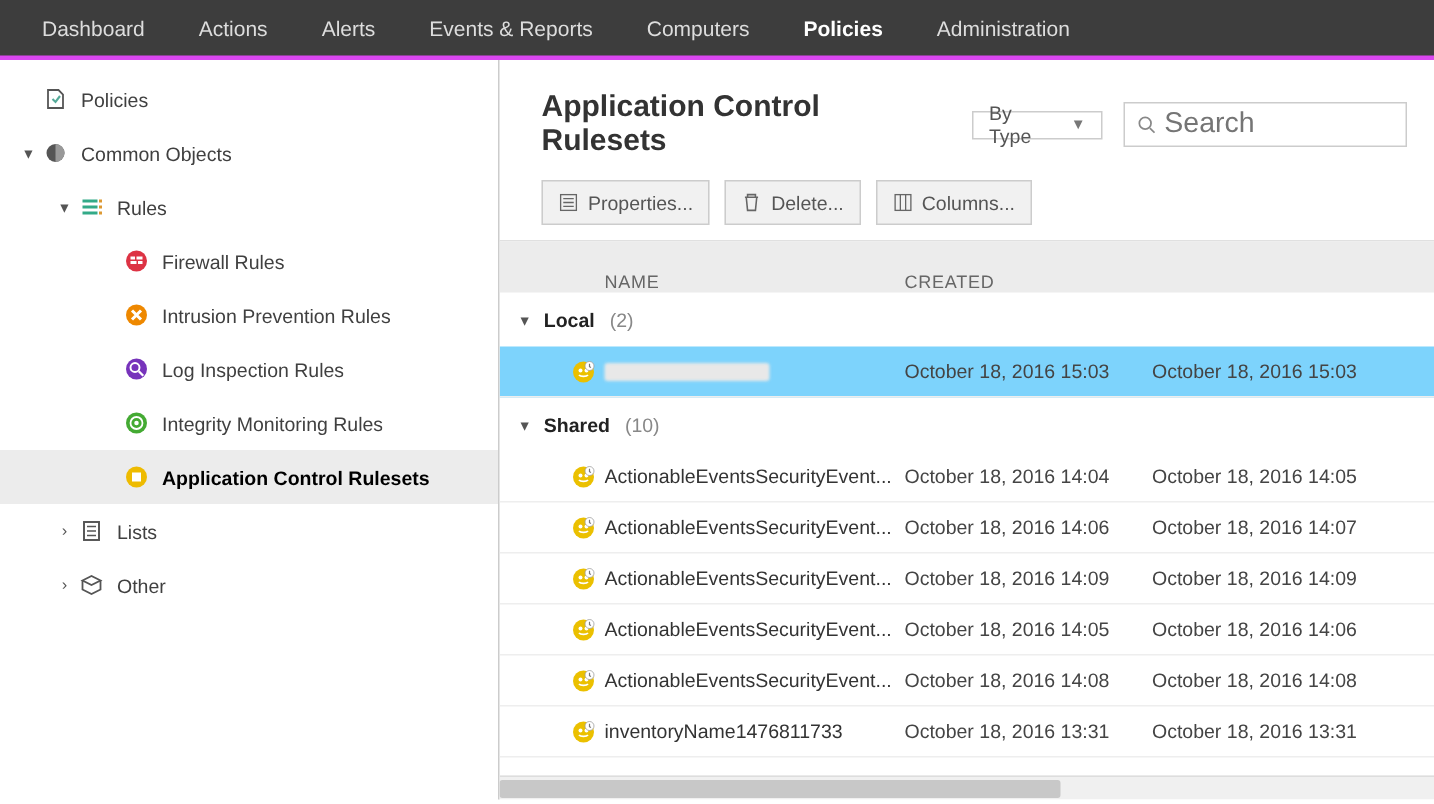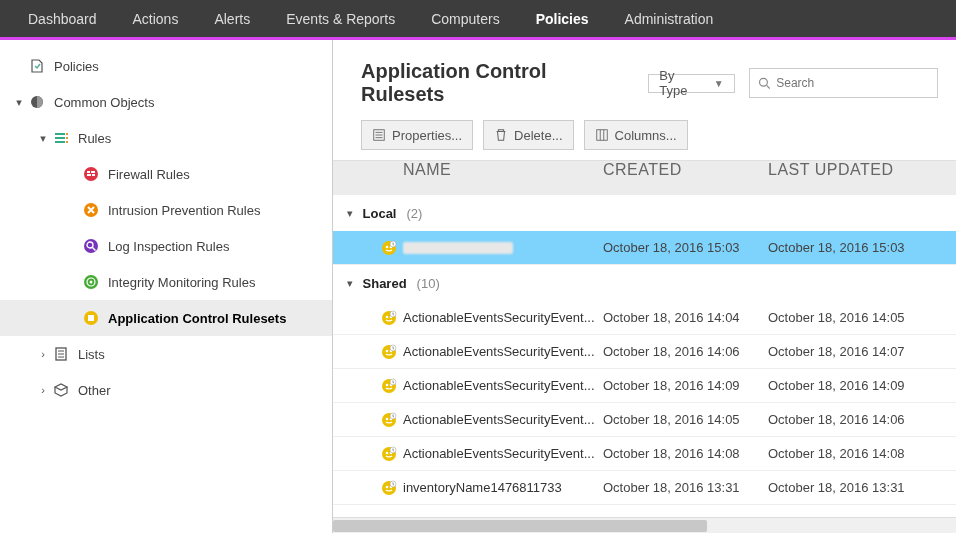--- a/index.html
+++ b/index.html
@@ -30,29 +30,29 @@
   .splitter-handle { position: absolute; right: -8px; top: 50%; transform: translateY(-50%); width: 0; height: 0; border-top: 8px solid transparent; border-bottom: 8px solid transparent; border-right: 8px solid #999; }
 
   
   .main { flex: 1; position: relative; display: flex; flex-direction: column; overflow: hidden; }
   .main-header { display: flex; align-items: center; padding: 20px 18px 8px 28px; gap: 14px; }
   .page-title { font-size: 20px; font-weight: bold; color: #333; }
   .typedrop { border: 1px solid #ccc; height: 19px; display: flex; align-items: center; padding: 0 10px; gap: 8px; cursor: pointer; font-size: 13px; color: #555; }
   .typedrop .car { font-size: 10px; color: #777; }
   .search { margin-left: auto; border: 1px solid #ccc; height: 30px; display: flex; align-items: center; padding: 0 8px; gap: 6px; width: 190px; }
   .search svg { color: #888; }
-  .search input { border: none; outline: none; font-size: 12px; width: 100%; color: #a21caf; }
+  .search input { border: none; outline: none; font-size: 19px; width: 100%; color: #a21caf; }
 
   .toolbar { display: flex; gap: 10px; padding: 6px 10px 10px 28px; }
   .tbtn { border: 1px solid #ccc; background: #f1f1f1; height: 30px; display: flex; align-items: center; padding: 0 10px; gap: 6px; cursor: pointer; font-size: 13px; color: #555; }
   .tbtn svg { color: #666; }
 
   
   .table-wrap { flex: 1; overflow: auto; position: relative; border-top: 1px solid #e0e0e0; }
-  .col-header { display: flex; background: #ececec; height: 34px; align-items: flex-start; font-size: 16px; color: #666; letter-spacing: 0.5px; position: sticky; top: 0; }
+  .col-header { display: flex; background: #ececec; height: 34px; align-items: flex-end; font-size: 12px; color: #666; letter-spacing: 0.5px; position: sticky; top: 0; }
   .ch-name { flex: 0 0 270px; padding-left: 70px; }
   .ch-created { flex: 0 0 165px; }
   .ch-updated { flex: 1; }
 
   .group-row { display: flex; align-items: center; height: 36px; padding-left: 14px; gap: 10px; cursor: pointer; }
   .group-row .chev2 { font-size: 11px; color: #555; }
   .group-row .gname { font-weight: bold; color: #222; }
   .group-row .gcount { color: #888; }
 
   .data-row { display: flex; align-items: center; height: 34px; border-bottom: 1px solid #eee; }
@@ -248,21 +248,20 @@
             <path d="M6 2v12M10 2v12" stroke="#666"></path>
           </svg>
         <span>Columns...</span>
       </div>
     </div>
 
     <div class="table-wrap">
       <div class="col-header">
         <div class="ch-name">NAME</div>
         <div class="ch-created">CREATED</div>
-        <div class="ch-updated">LAST UPDATED</div>
       </div>
       <div id="table-body">
           <div class="group-row">
             <span class="chev2">▾</span>
             <span class="gname">Local</span>
             <span class="gcount">(2)</span>
           </div>
           <div class="data-row sel">
             <div class="dc-name">
               <svg width="16" height="16" viewBox="0 0 16 16">

